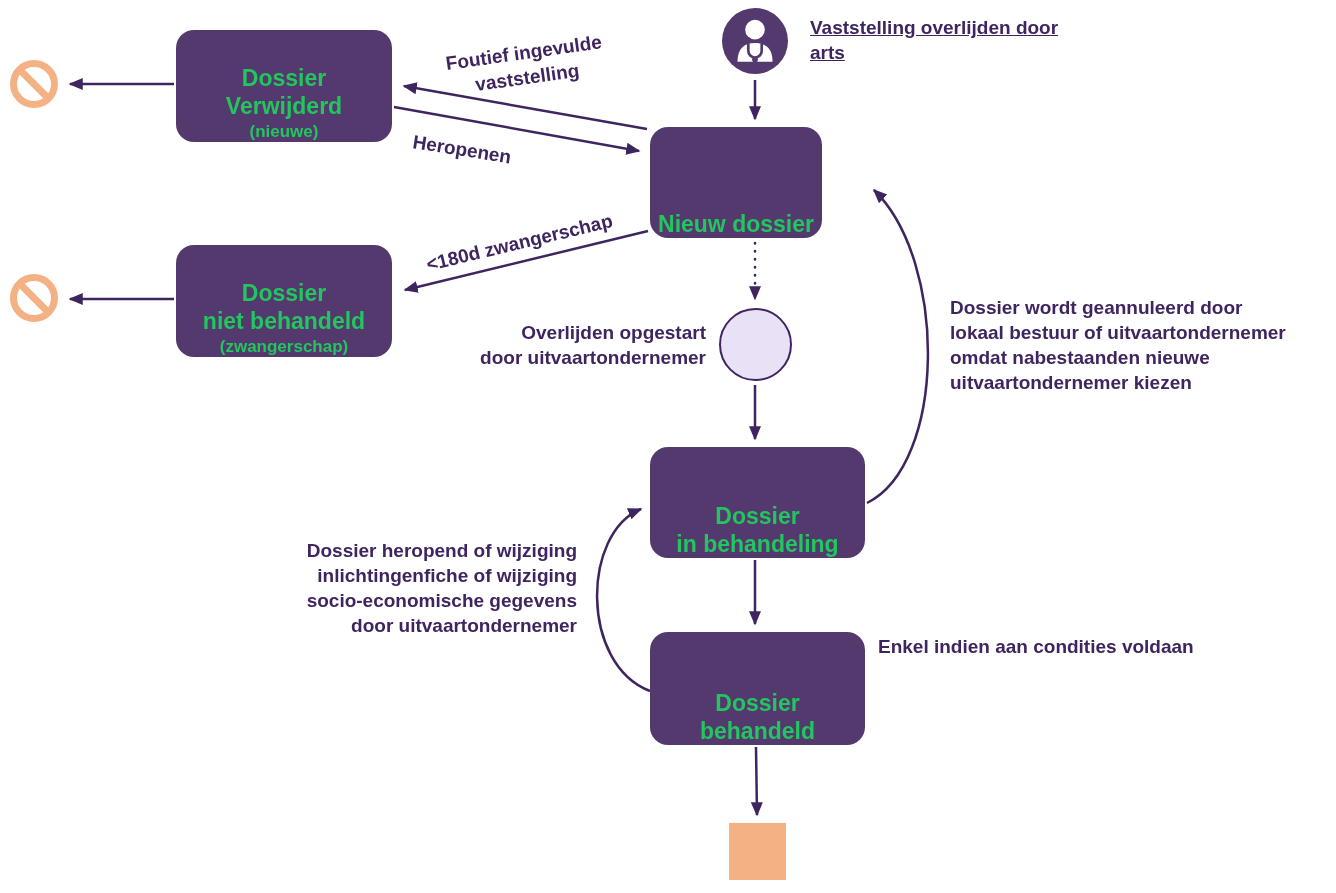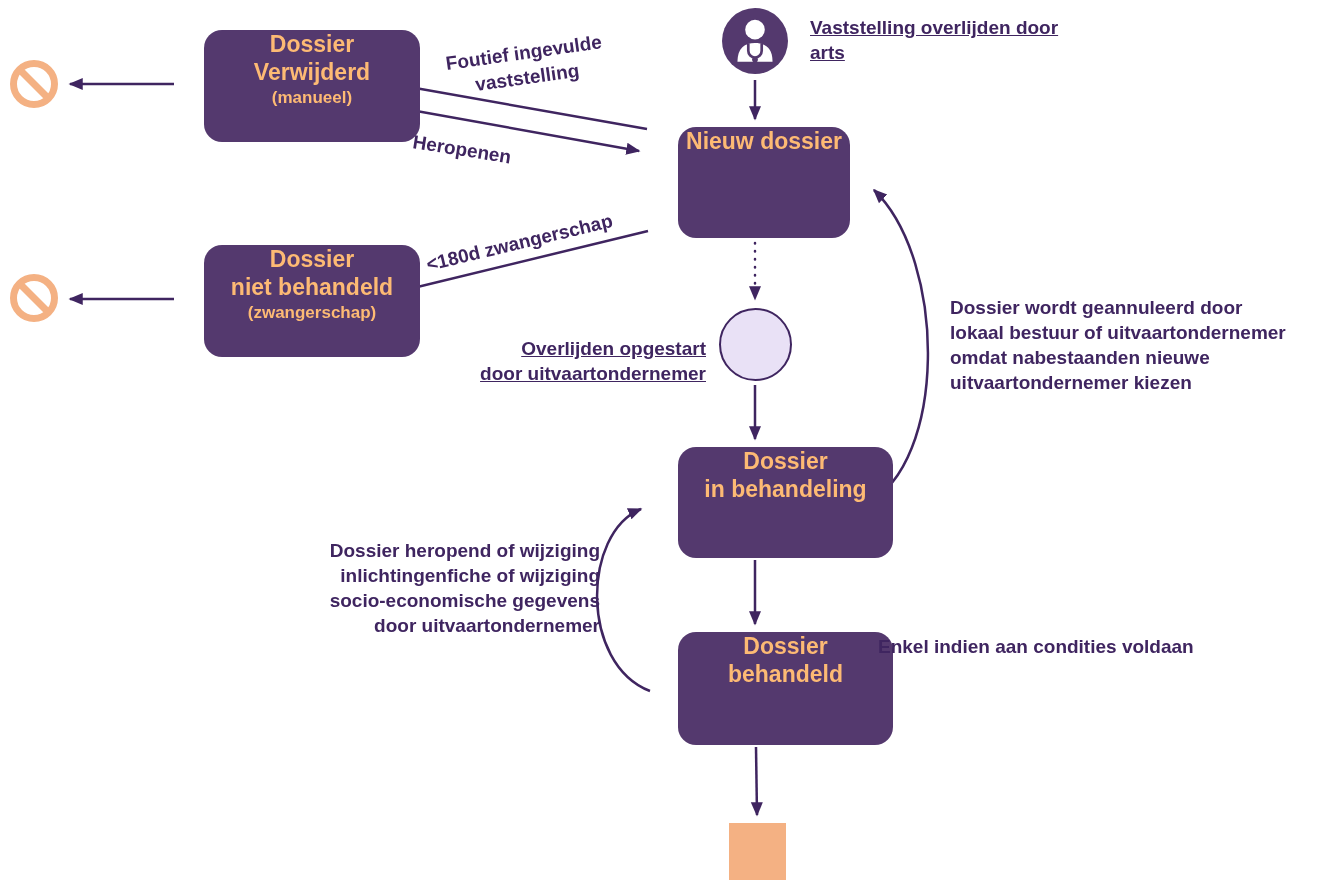--- a/index.html
+++ b/index.html
@@ -12,26 +12,25 @@
     background:#ffffff;
     overflow:hidden;
   }
 
   .layer { position:absolute; inset:0; width:1336px; height:893px; }
 
   .node {
     position:absolute;
     background:#54396E;
     border-radius:18px;
-    color:#fdba74;
+    color:#22c55e;
     display:flex; flex-direction:column;
-    align-items:center; justify-content:flex-start;
+    align-items:center; justify-content:flex-end;
     text-align:center;
     font-weight:bold;
-    margin-left:28px;
   }
   .node .main { font-size:23px; line-height:1.22; white-space:pre-line; }
   .node .sub  { font-size:17px; line-height:1.25; margin-top:1px; }
 
   .lbl {
     position:absolute;
     color:#3F2560;
     font-weight:bold;
     font-size:19px;
     line-height:1.32;
@@ -114,21 +113,21 @@
   <div class="lbl" style="left:810px; top:15px; width:310px;text-decoration:underline;">Vaststelling overlijden door
 arts</div>
 
   <div class="node" style="left:650px; top:127px; width:172px; height:111px;">
     <div class="main">Nieuw dossier</div>
   </div>
 
   <div class="node" style="left:176px; top:30px; width:216px; height:112px;">
     <div class="main">Dossier
 Verwijderd</div>
-    <div class="sub">(manueel)</div>
+    <div class="sub">(nieuwe)</div>
   </div>
   <div class="ban ban-1">
     <svg width="52" height="52" viewBox="0 0 52 52">
       <circle cx="26" cy="26" r="20.5" fill="none" stroke="#F4B183" stroke-width="7"></circle>
       <line x1="12.5" y1="12.5" x2="39.5" y2="39.5" stroke="#F4B183" stroke-width="7"></line>
     </svg>
   </div>
 
   <div class="node" style="left:176px; top:245px; width:216px; height:112px;">
     <div class="main">Dossier
@@ -141,34 +140,34 @@
       <line x1="12.5" y1="12.5" x2="39.5" y2="39.5" stroke="#F4B183" stroke-width="7"></line>
     </svg>
   </div>
 
   <div class="lbl center rot-foutief" style="left:428px; top:40px; width:195px;">Foutief ingevulde
 vaststelling</div>
   <div class="lbl rot-heropenen" style="left:413px; top:129px; width:130px;">Heropenen</div>
   <div class="lbl center rot-zwanger" style="left:402px; top:230px; width:235px;">&lt;180d zwangerschap</div>
 
   <div class="state-circle"></div>
-  <div class="lbl right" style="left:420px; top:336px; width:286px;text-decoration:underline;">Overlijden opgestart
+  <div class="lbl right" style="left:420px; top:320px; width:286px;">Overlijden opgestart
 door uitvaartondernemer</div>
 
   <div class="node" style="left:650px; top:447px; width:215px; height:111px;">
     <div class="main">Dossier
 in behandeling</div>
   </div>
 
   <div class="lbl" style="left:950px; top:295px; width:365px;">Dossier wordt geannuleerd door
 lokaal bestuur of uitvaartondernemer
 omdat nabestaanden nieuwe
 uitvaartondernemer kiezen</div>
 
-  <div class="lbl right" style="left:292px; top:538px; width:308px;">Dossier heropend of wijziging
+  <div class="lbl right" style="left:269px; top:538px; width:308px;">Dossier heropend of wijziging
 inlichtingenfiche of wijziging
 socio-economische gegevens
 door uitvaartondernemer</div>
 
 
   <div class="node" style="left:650px; top:632px; width:215px; height:113px;">
     <div class="main">Dossier
 behandeld</div>
   </div>
 

